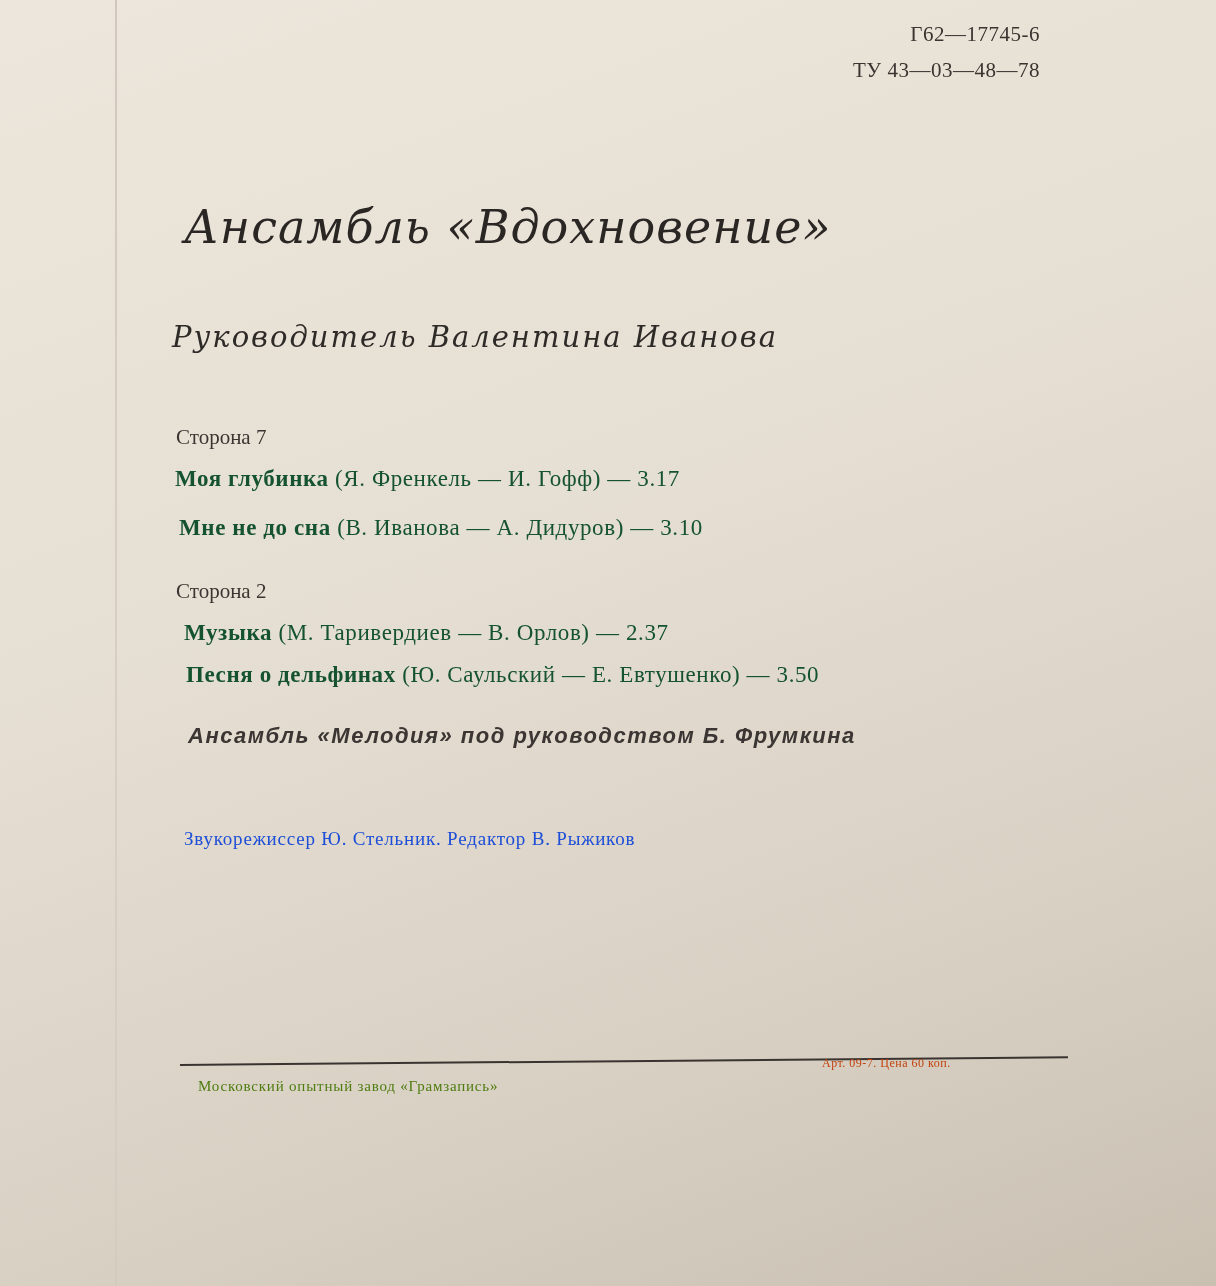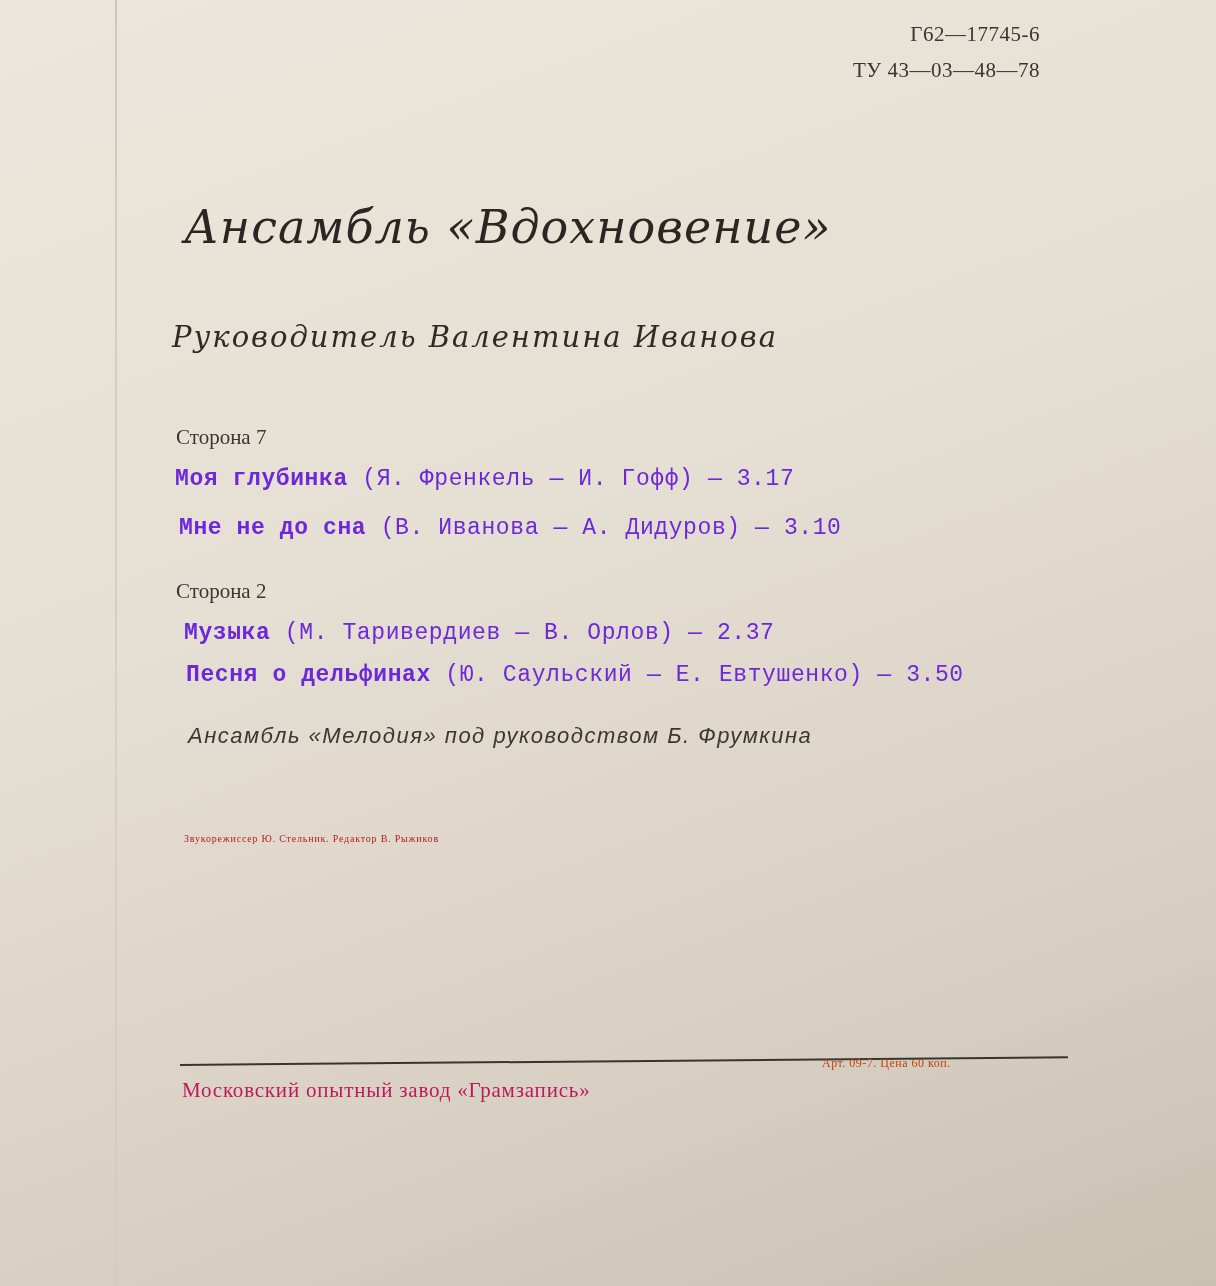--- a/index.html
+++ b/index.html
@@ -21,35 +21,35 @@
       font-family: "DejaVu Serif", serif; font-style: italic; font-size: 46px;
       letter-spacing: 1px; color: #2a2624; font-weight: normal;
     }
     .subtitle {
       position: absolute; left: 172px; top: 285px;
       font-family: "DejaVu Serif", serif; font-style: italic; font-size: 29px;
       letter-spacing: 2px; color: #2e2a27; margin-top: 35px;
     }
     .side-label { position: absolute; left: 176px; font-size: 21px; color: #3a3532; }
     .track {
-      position: absolute; left: 175px; font-size: 23px; letter-spacing: 0.6px; color: #6d28d9;
-      font-family: Liberation Mono, monospace;
+      position: absolute; left: 175px; font-size: 23px; letter-spacing: 0.6px; color: #14532d;
+      font-family: Liberation Serif, serif;
     }
     .track .name { font-weight: bold; }
     .accomp {
       position: absolute; left: 188px; top: 723px;
       font-family: "Liberation Sans", sans-serif; font-style: italic; font-size: 22px;
-      letter-spacing: 1.5px; color: #3b3633;
+      letter-spacing: 1.5px; color: #3b3633; font-weight: bold;
     }
-    .credits { position: absolute; left: 184px; top: 828px; font-size: 10px; line-height: 22px; letter-spacing: 0.8px; color: #b91c1c; }
+    .credits { position: absolute; left: 184px; top: 828px; font-size: 19px; line-height: 22px; letter-spacing: 0.8px; color: #1d4ed8; }
     .rule {
       position: absolute; left: 180px; top: 1064px; width: 888px; height: 2px;
       background: #3a3431; transform: rotate(-0.5deg); transform-origin: left center;
     }
-    .plant { position: absolute; left: 182px; top: 1078px; font-size: 21px; letter-spacing: 0.8px; color: #be185d; }
+    .plant { position: absolute; left: 198px; top: 1078px; font-size: 15px; letter-spacing: 0.8px; color: #4d7c0f; }
     .price { position: absolute; left: 822px; top: 1056px; font-size: 12px; letter-spacing: 0.5px; color: #c2410c; }
   </style>
 </head>
 <body>
 
 <div class="crease"></div>
 
 <div class="catalog cat1">Г62—17745-6</div>
 <div class="catalog cat2">ТУ 43—03—48—78</div>
 

